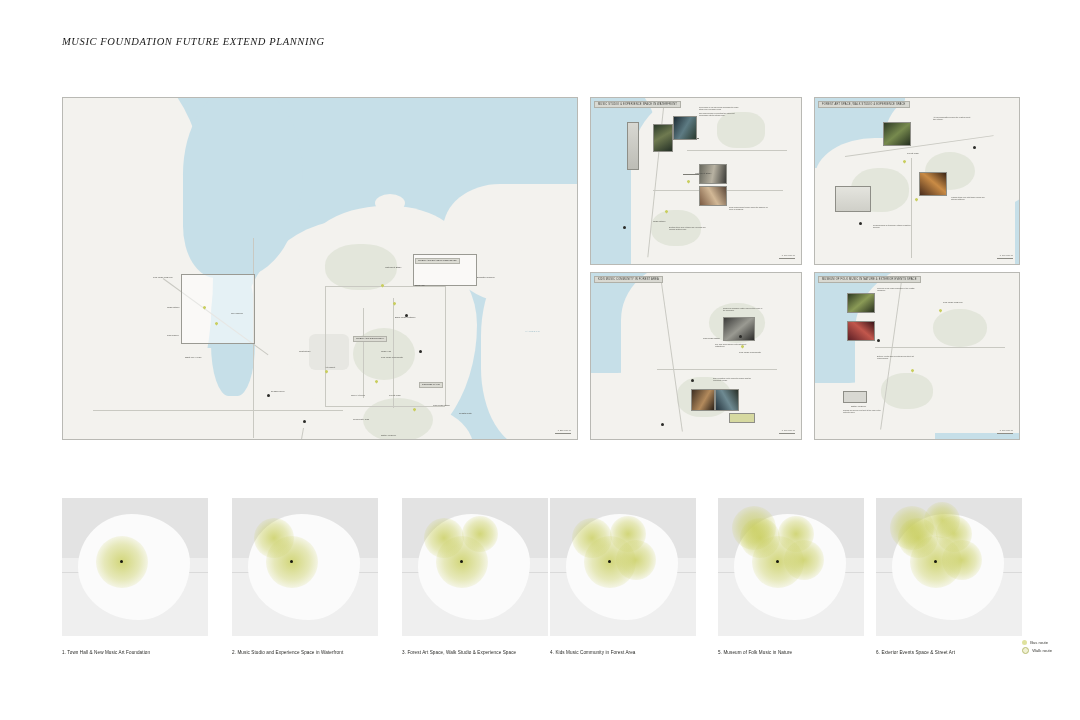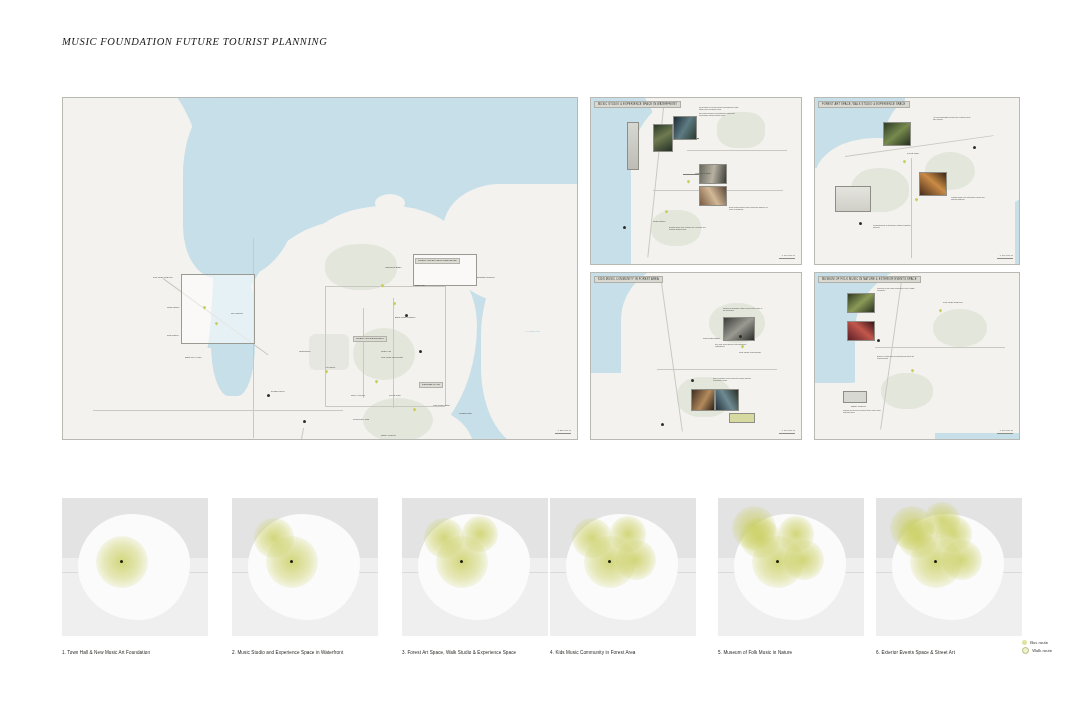--- a/index.html
+++ b/index.html
@@ -233,21 +233,21 @@
     width: 5px; height: 5px;
     border-radius: 50%;
     background: rgba(201,206,94,0.28);
     border: 0.5px solid #b9bd74;
     display: inline-block;
   }
 </style>
 </head>
 <body>
 
-<div id="board-title">MUSIC FOUNDATION FUTURE TOURIST PLANNING</div>
+<div id="board-title">MUSIC FOUNDATION FUTURE EXTEND PLANNING</div>
 
 <div class="map-panel" id="main-map" style="left:62px; top:97px; width:516px; height:343px;">
 
   <div class="water" style="left:0; top:0; width:100%; height:100%;"></div>
 
   <div class="land" style="left:-40px; top:-30px; width:190px; height:420px; border-radius: 0 42% 50% 0;"></div>
   <div class="land" style="left:176px; top:122px; width:238px; height:238px; border-radius: 46% 54% 42% 58% / 52% 44% 56% 48%;"></div>
   <div class="land" style="left:236px; top:108px; width:170px; height:120px; border-radius: 50% 46% 30% 44%;"></div>
   <div class="land" style="left:380px; top:86px; width:150px; height:120px; border-radius: 38% 10% 44% 50%;"></div>
   <div class="land" style="left:418px; top:150px; width:120px; height:200px; border-radius: 44% 0 0 40%;"></div>

